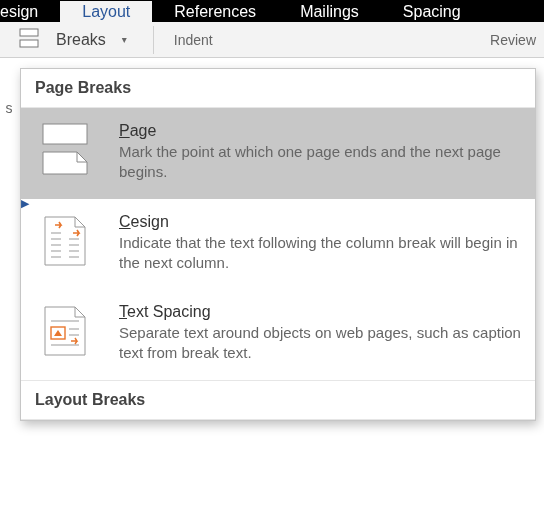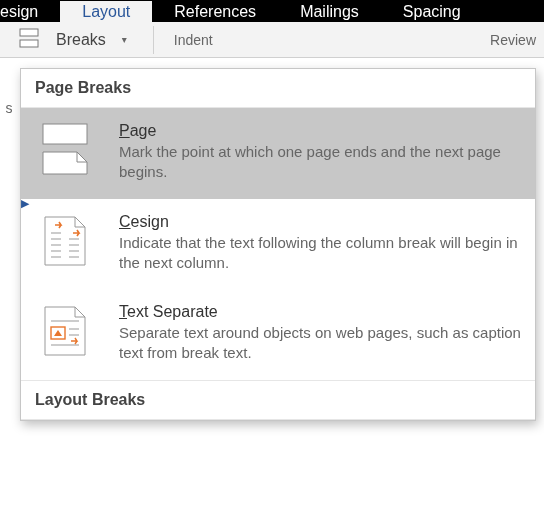--- a/index.html
+++ b/index.html
@@ -201,21 +201,21 @@
         <line x1="12" y1="18" x2="40" y2="18" stroke="#999"></line>
         <rect x="12" y="24" width="14" height="12" fill="none" stroke="#e8762d" stroke-width="1.4"></rect>
         <polygon points="15,33 19,27 23,33" fill="#e8762d"></polygon>
         <line x1="30" y1="26" x2="40" y2="26" stroke="#999"></line>
         <line x1="30" y1="32" x2="40" y2="32" stroke="#999"></line>
         <line x1="12" y1="42" x2="40" y2="42" stroke="#999"></line>
         <path d="M32 38 h6 l-2 -3 m2 3 l-2 3" fill="none" stroke="#e8762d" stroke-width="1.4"></path>
       </svg>
     </div>
     <div class="dd-text">
-      <div class="dd-title"><span class="ul">T</span><span>ext Separate</span></div>
+      <div class="dd-title"><span class="ul">T</span><span>ext Spacing</span></div>
       <div class="dd-desc">Separate text around objects on web pages, such as caption text from break text.</div>
     </div>
   </div>
 
   <div class="dd-sep"></div>
   <div class="dd-header">Layout Breaks</div>
 </div>
 
 <div class="marker">▶</div>
 

